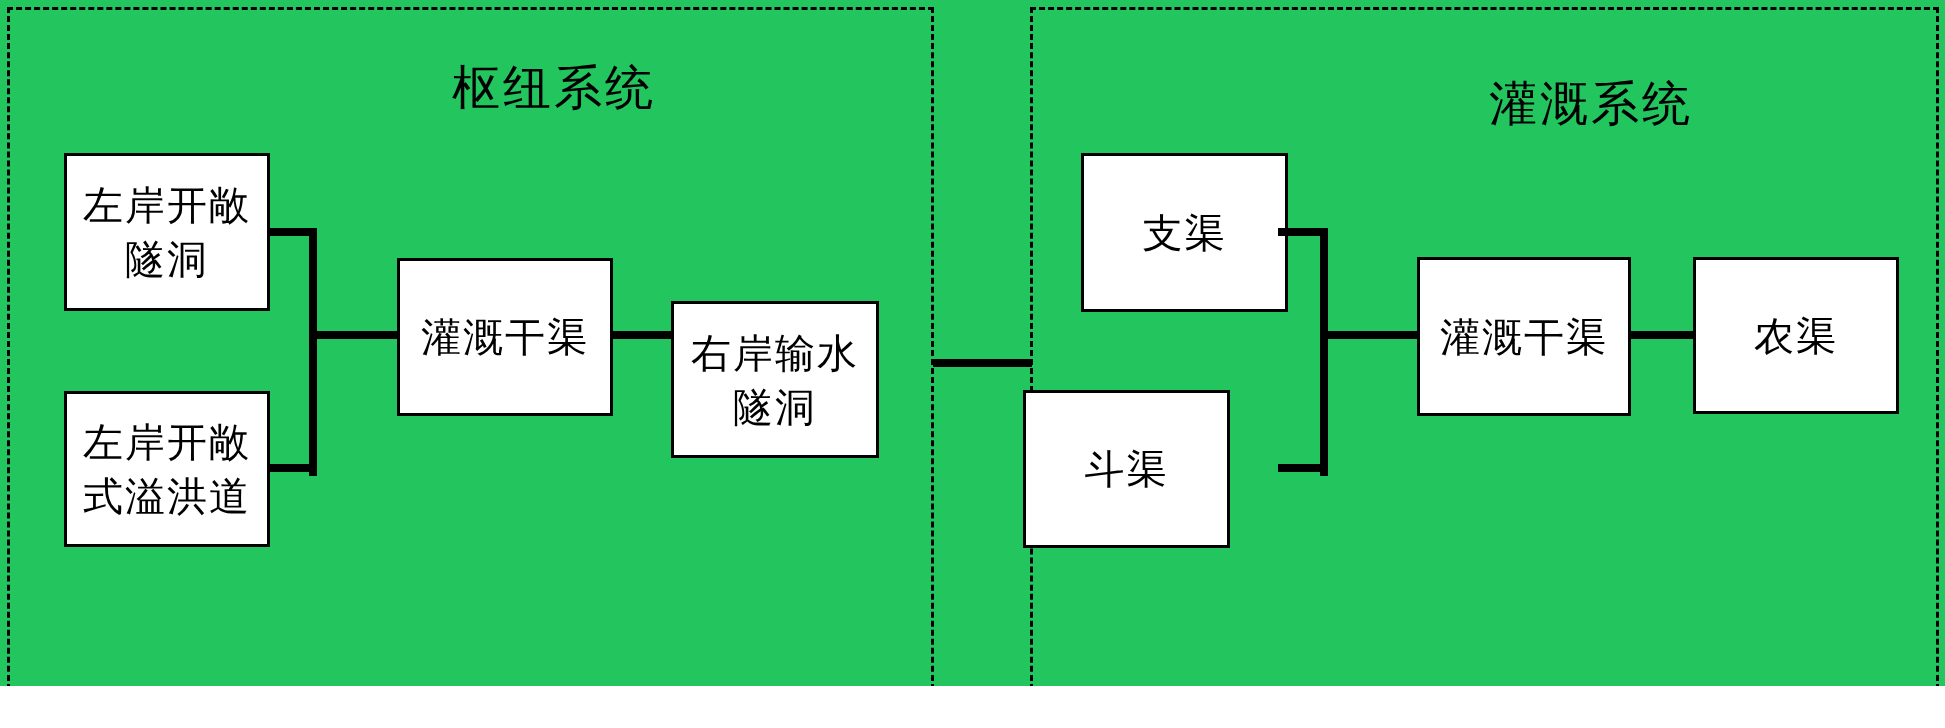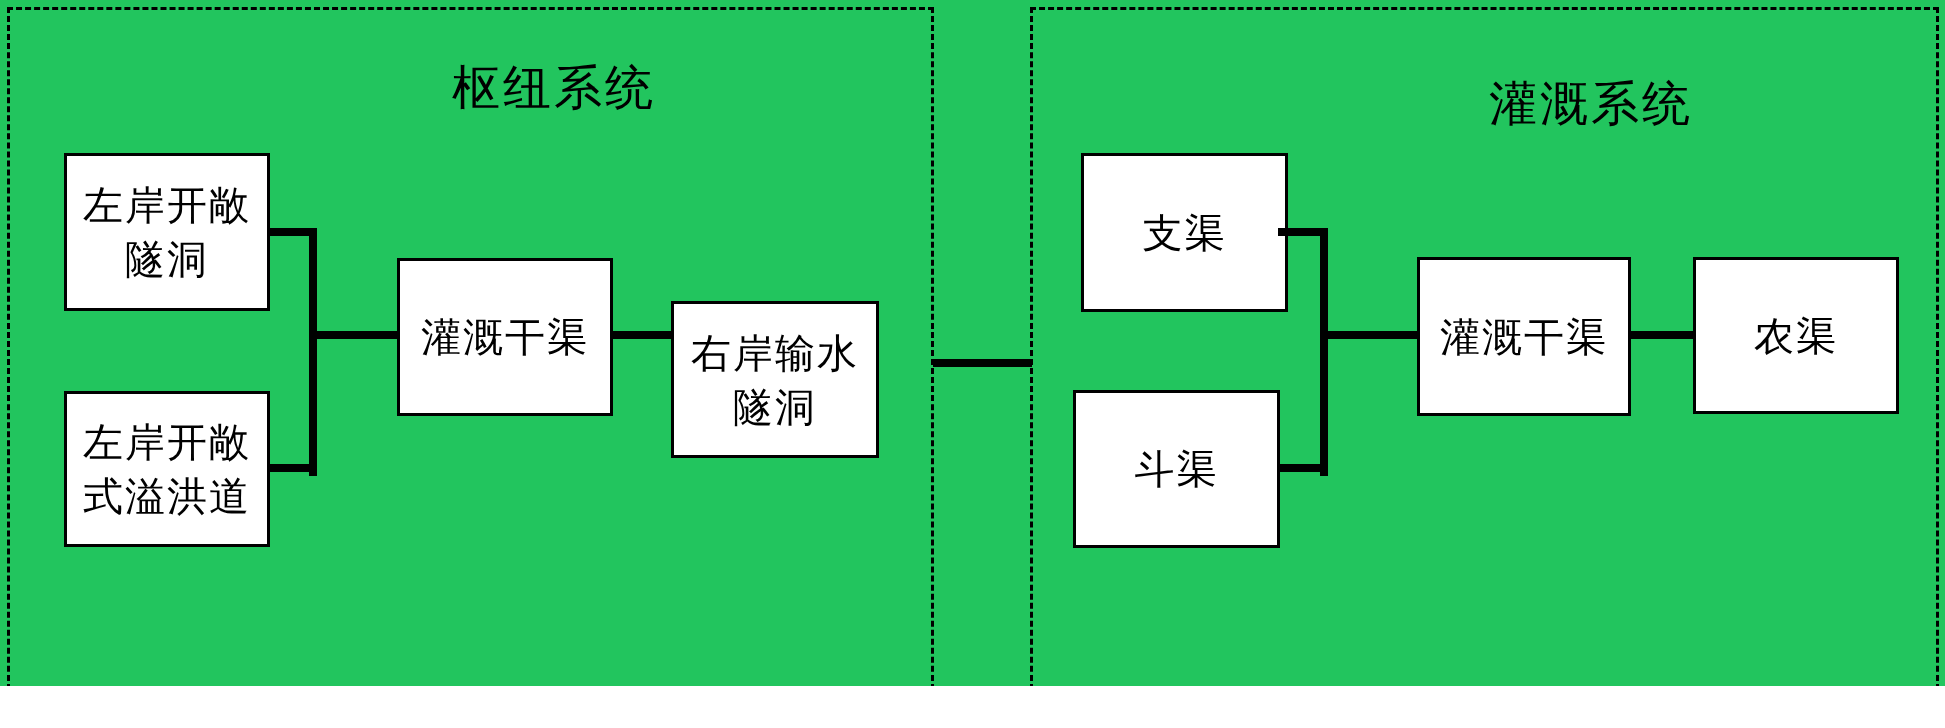--- a/index.html
+++ b/index.html
@@ -59,21 +59,21 @@
   .lnk-l-vert     { left: 309px;  top: 228px; width: 8px;   height: 248px; }
   .lnk-b-stub     { left: 267px;  top: 464px; width: 50px;  height: 8px; }
   .lnk-l-branch   { left: 309px;  top: 331px; width: 90px;  height: 8px; }
   .lnk-cd         { left: 611px;  top: 331px; width: 62px;  height: 8px; }
   .lnk-systems    { left: 933px;  top: 359px; width: 99px;  height: 8px; }
 
   
   .sys-irr        { left: 1030px; top: 7px;   width: 909px; height: 710px; }
   .title-irr      { left: 1465px; top: 78px; margin-left: 24px; }
   .box-branch-canal  { left: 1074px; top: 153px; width: 207px; height: 159px; margin-left: 7px; }
-  .box-lateral-canal { left: 1073px; top: 390px; width: 207px; height: 158px; text-align: right; }
+  .box-lateral-canal { left: 1023px; top: 390px; width: 207px; height: 158px; text-align: right; }
   .box-main-canal    { left: 1417px; top: 257px; width: 214px; height: 159px; }
   .box-farm-canal    { left: 1693px; top: 257px; width: 206px; height: 157px; }
 
   .lnk-e-stub     { left: 1278px; top: 228px; width: 50px;  height: 8px; }
   .lnk-r-vert     { left: 1320px; top: 228px; width: 8px;   height: 248px; }
   .lnk-h-stub     { left: 1278px; top: 464px; width: 50px;  height: 8px; }
   .lnk-r-branch   { left: 1320px; top: 331px; width: 99px;  height: 8px; }
   .lnk-fg         { left: 1629px; top: 331px; width: 66px;  height: 8px; }
 </style>
 </head>

